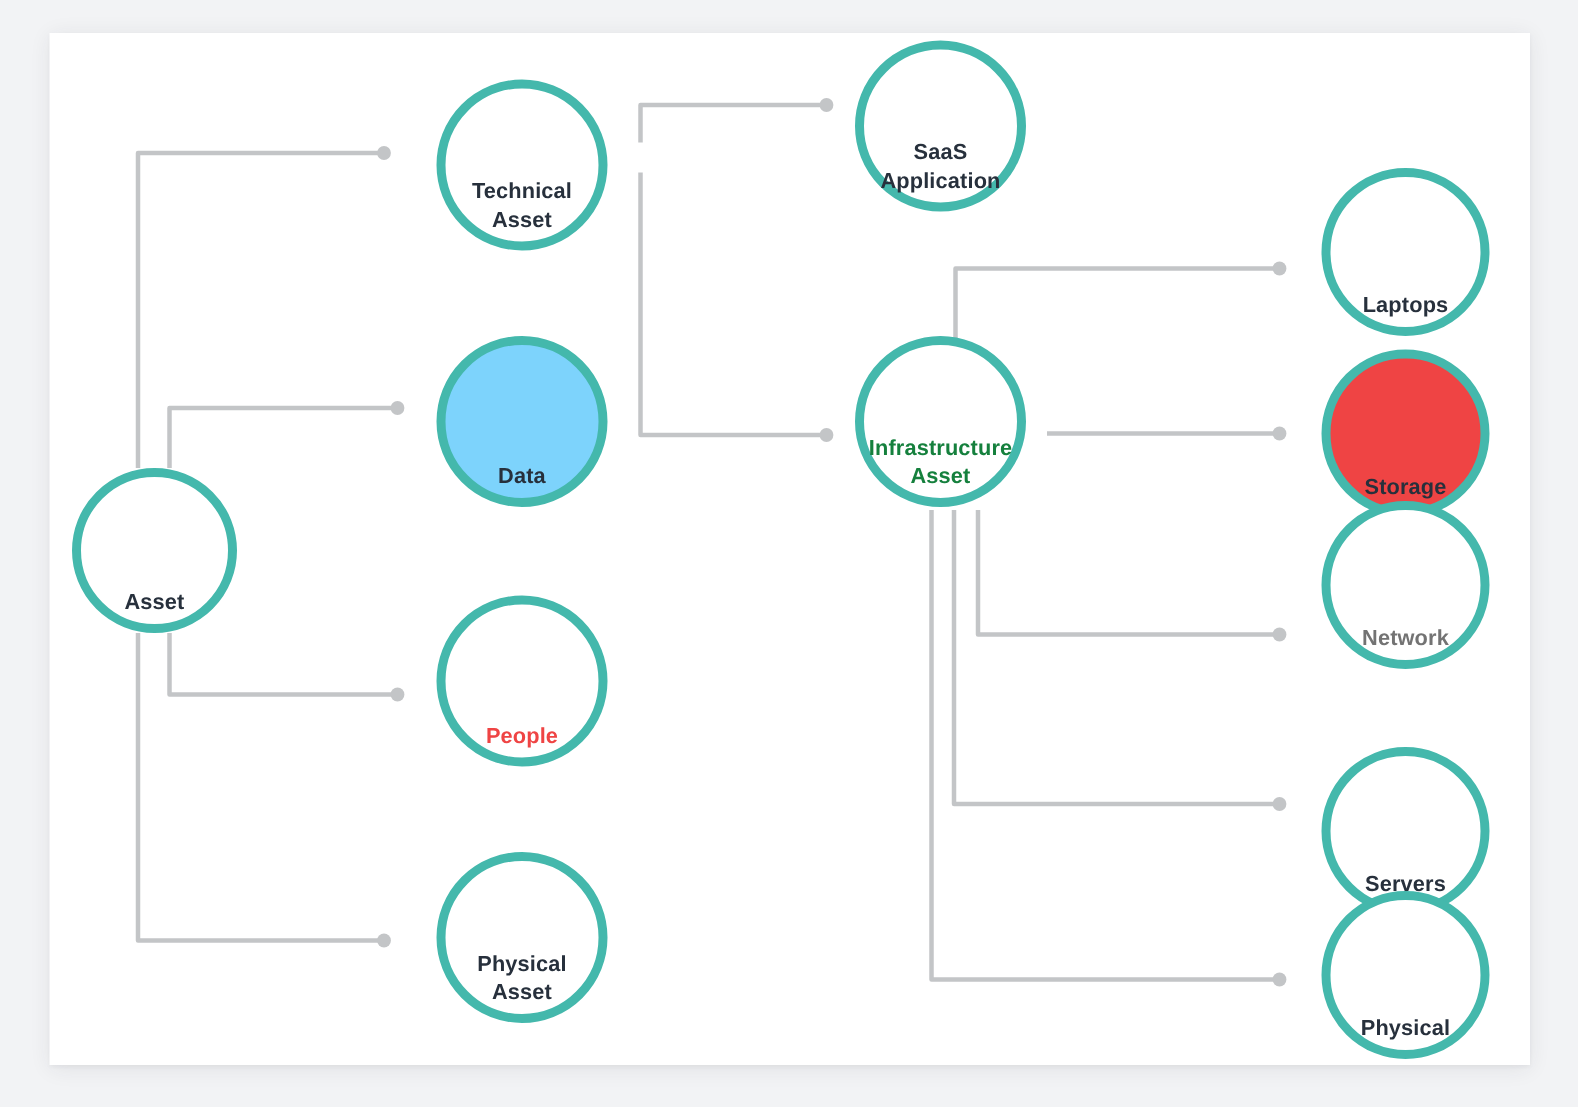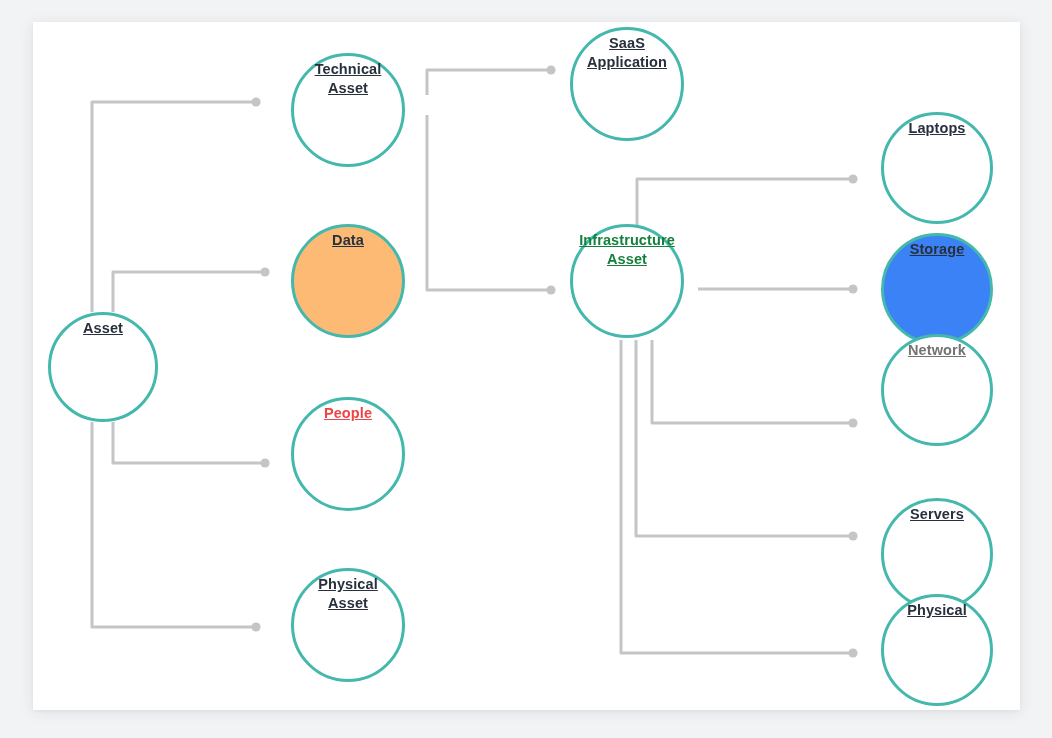--- a/index.html
+++ b/index.html
@@ -35,32 +35,31 @@
     top: 0;
     width: 1052px;
     height: 738px;
     pointer-events: none;
   }
   .node {
     position: absolute;
     box-sizing: border-box;
     border-radius: 50%;
     background: #ffffff;
-    border: 3px solid #c2410c;
+    border: 6px solid #c2410c;
     display: flex;
-    align-items: flex-start;
+    align-items: flex-end;
     justify-content: center;
     text-align: center;
     color: #27303c;
     font-weight: bold;
     font-size: 14.5px;
     line-height: 1.32;
     letter-spacing: 0.1px;
     padding: 4px;
-    text-decoration: underline;
   }
   .node-label {
     display: block;
     white-space: pre-line;
   }
 </style>
 </head>
 <body style="background: rgb(242, 243, 245);">
 
 <div id="stage">
@@ -112,42 +111,42 @@
       </g>
     </svg>
   <div id="nodes">
       <div class="node" style="left: 48px; top: 312px; width: 110px; height: 110px; border-color: rgb(68, 184, 172); background: rgb(255, 255, 255); color: rgb(39, 48, 60);">
         <span class="node-label">Asset</span>
       </div>
       <div class="node" style="left: 291px; top: 53px; width: 114px; height: 114px; border-color: rgb(68, 184, 172); background: rgb(255, 255, 255); color: rgb(39, 48, 60);">
         <span class="node-label">Technical
 Asset</span>
       </div>
-      <div class="node" style="left: 291px; top: 224px; width: 114px; height: 114px; border-color: rgb(68, 184, 172); background: #fdba74; color: rgb(39, 48, 60);">
+      <div class="node" style="left: 291px; top: 224px; width: 114px; height: 114px; border-color: rgb(68, 184, 172); background: #7dd3fc; color: rgb(39, 48, 60);">
         <span class="node-label">Data</span>
       </div>
       <div class="node" style="left: 291px; top: 397px; width: 114px; height: 114px; border-color: rgb(68, 184, 172); background: rgb(255, 255, 255); color: #ef4444;">
         <span class="node-label">People</span>
       </div>
       <div class="node" style="left: 291px; top: 568px; width: 114px; height: 114px; border-color: rgb(68, 184, 172); background: rgb(255, 255, 255); color: rgb(39, 48, 60);">
         <span class="node-label">Physical
 Asset</span>
       </div>
       <div class="node" style="left: 570px; top: 27px; width: 114px; height: 114px; border-color: rgb(68, 184, 172); background: rgb(255, 255, 255); color: rgb(39, 48, 60);">
         <span class="node-label">SaaS
 Application</span>
       </div>
       <div class="node" style="left: 570px; top: 224px; width: 114px; height: 114px; border-color: rgb(68, 184, 172); background: rgb(255, 255, 255); color: #15803d;">
         <span class="node-label">Infrastructure
 Asset</span>
       </div>
       <div class="node" style="left: 881px; top: 112px; width: 112px; height: 112px; border-color: rgb(68, 184, 172); background: rgb(255, 255, 255); color: rgb(39, 48, 60);">
         <span class="node-label">Laptops</span>
       </div>
-      <div class="node" style="left: 881px; top: 233px; width: 112px; height: 112px; border-color: rgb(68, 184, 172); background: #3b82f6; color: rgb(39, 48, 60);">
+      <div class="node" style="left: 881px; top: 233px; width: 112px; height: 112px; border-color: rgb(68, 184, 172); background: #ef4444; color: rgb(39, 48, 60);">
         <span class="node-label">Storage</span>
       </div>
       <div class="node" style="left: 881px; top: 334px; width: 112px; height: 112px; border-color: rgb(68, 184, 172); background: rgb(255, 255, 255); color: #737373;">
         <span class="node-label">Network</span>
       </div>
       <div class="node" style="left: 881px; top: 498px; width: 112px; height: 112px; border-color: rgb(68, 184, 172); background: rgb(255, 255, 255); color: rgb(39, 48, 60);">
         <span class="node-label">Servers</span>
       </div>
       <div class="node" style="left: 881px; top: 594px; width: 112px; height: 112px; border-color: rgb(68, 184, 172); background: rgb(255, 255, 255); color: rgb(39, 48, 60);">
         <span class="node-label">Physical</span>

